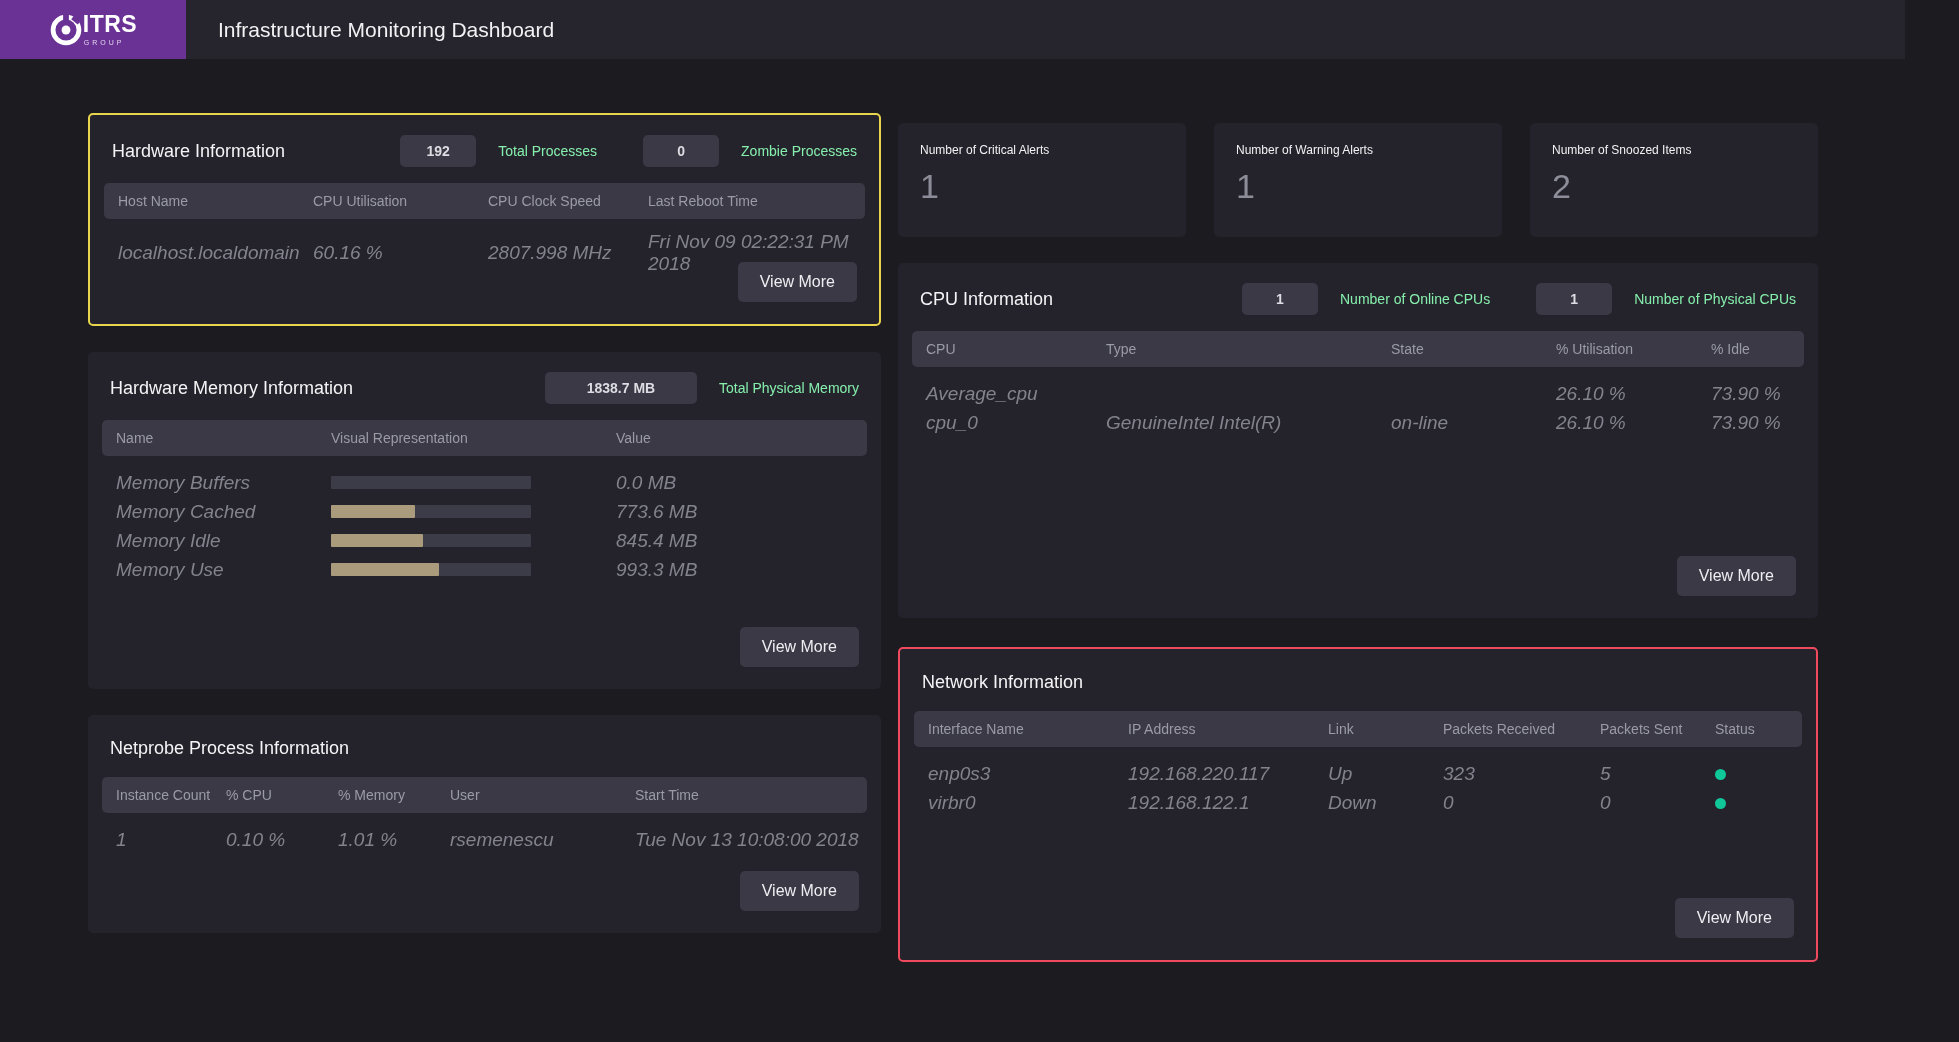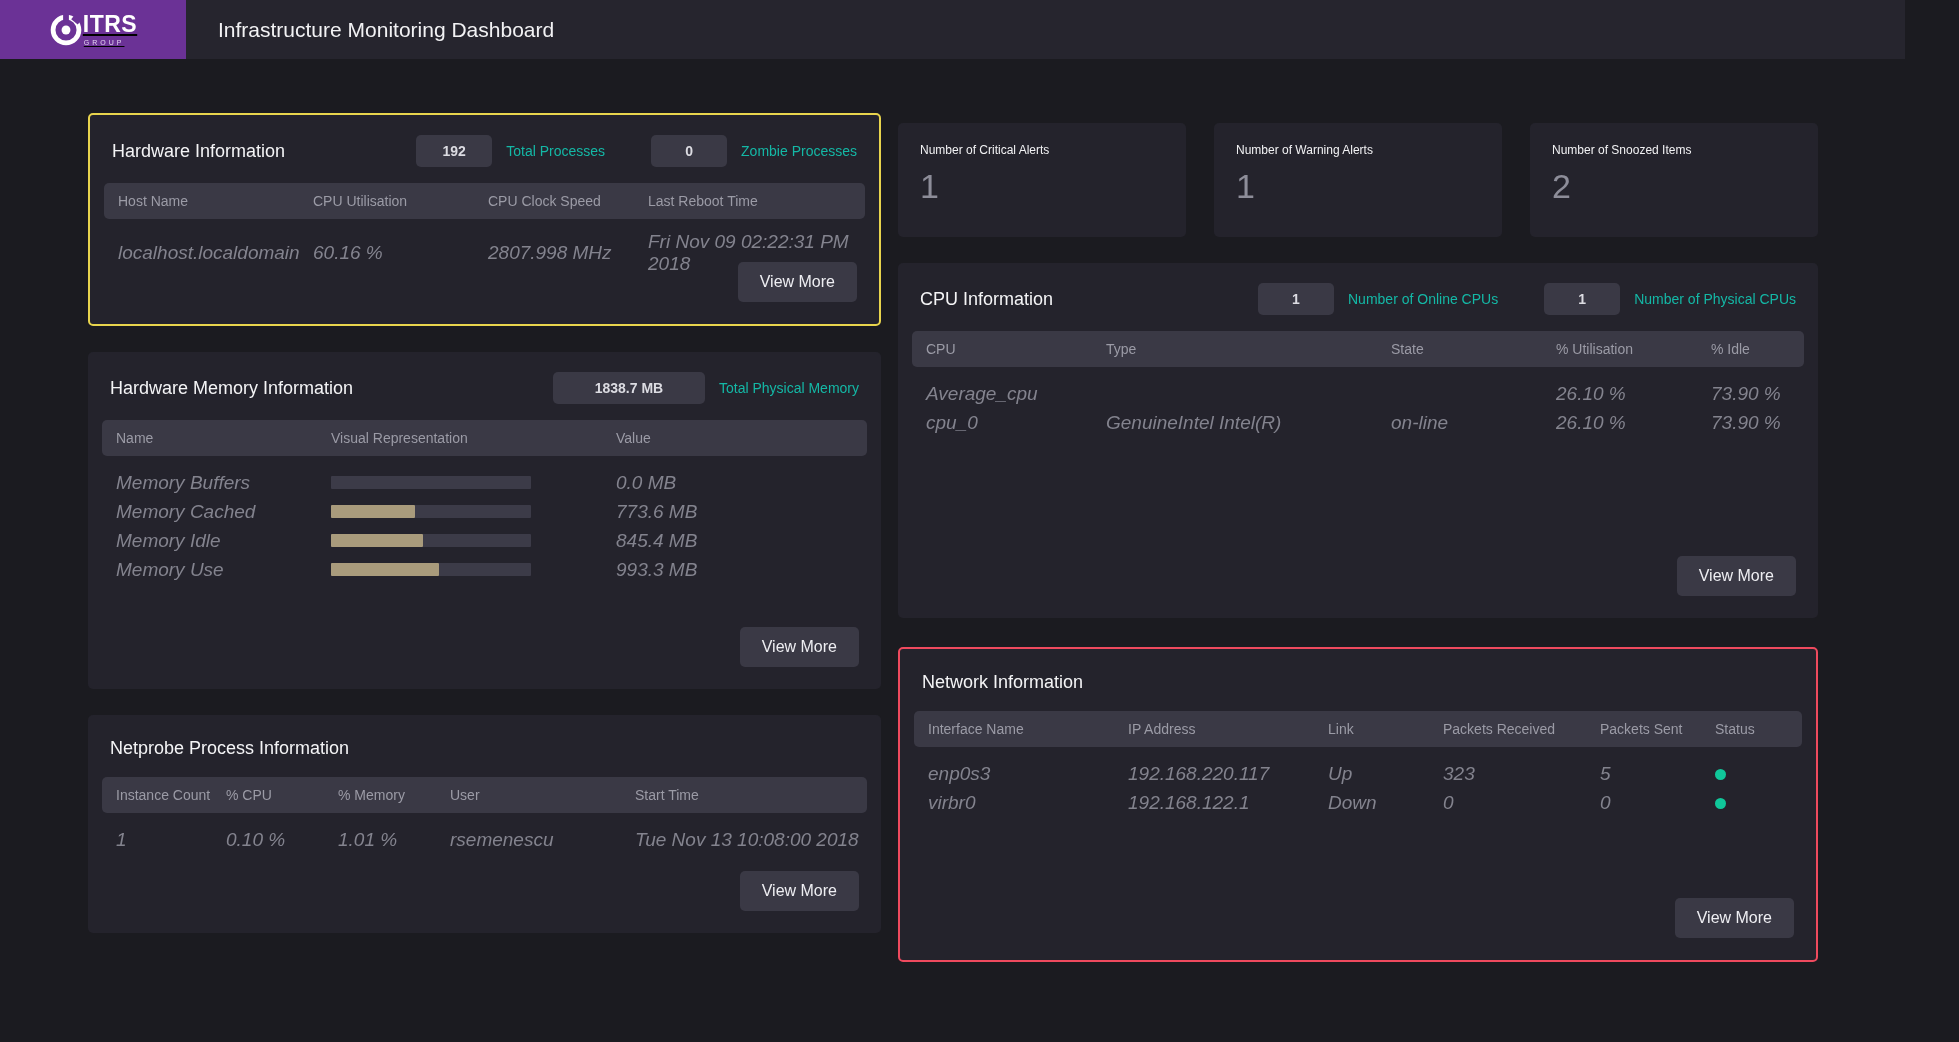--- a/index.html
+++ b/index.html
@@ -16,21 +16,20 @@
   .topbar {
     position: absolute; top: 0; left: 0;
     width: 1905px; height: 59px;
     background: #26252e;
     display: flex; align-items: center;
   }
   .logo-block {
     width: 186px; height: 59px;
     background: #6b3296;
     display: flex; align-items: center; justify-content: center;
-    text-decoration: underline;
   }
   .logo-mark { width: 34px; height: 34px; display:block; }
   .logo-text { display: flex; flex-direction: column; align-items: flex-start; line-height: 1; }
   .logo-itrs {
     color: #ffffff; font-size: 23px; font-weight: bold; letter-spacing: .5px;
   }
   .logo-group {
     color: #e3d3f0; font-size: 7px; letter-spacing: 3px; margin-top: 3px; margin-left: 1px;
   }
   .app-title {
@@ -64,21 +63,21 @@
   .kpi + .kpi { margin-left: 30px; }
   .kpi-pill {
     background: #3a3945;
     color: #dcdce2;
     font-size: 14px; font-weight: bold;
     border-radius: 5px;
     min-width: 76px; height: 32px;
     display: flex; align-items: center; justify-content: center;
     padding: 0 14px;
   }
-  .kpi-label { color: #14b8a6; font-size: 14px; margin-left: 14px; white-space: nowrap; }
+  .kpi-label { color: #86efac; font-size: 14px; margin-left: 22px; white-space: nowrap; }
 
   
   table.grid { width: calc(100% - 28px); margin: 6px 14px 0 14px; border-collapse: collapse; table-layout: fixed; }
   table.grid thead th {
     background: #3a3945;
     color: #9b9ba6;
     font-size: 14px; font-weight: normal; text-align: left;
     height: 36px; padding: 0 0 0 14px;
   }
   table.grid thead th:first-child { border-radius: 5px 0 0 5px; }

